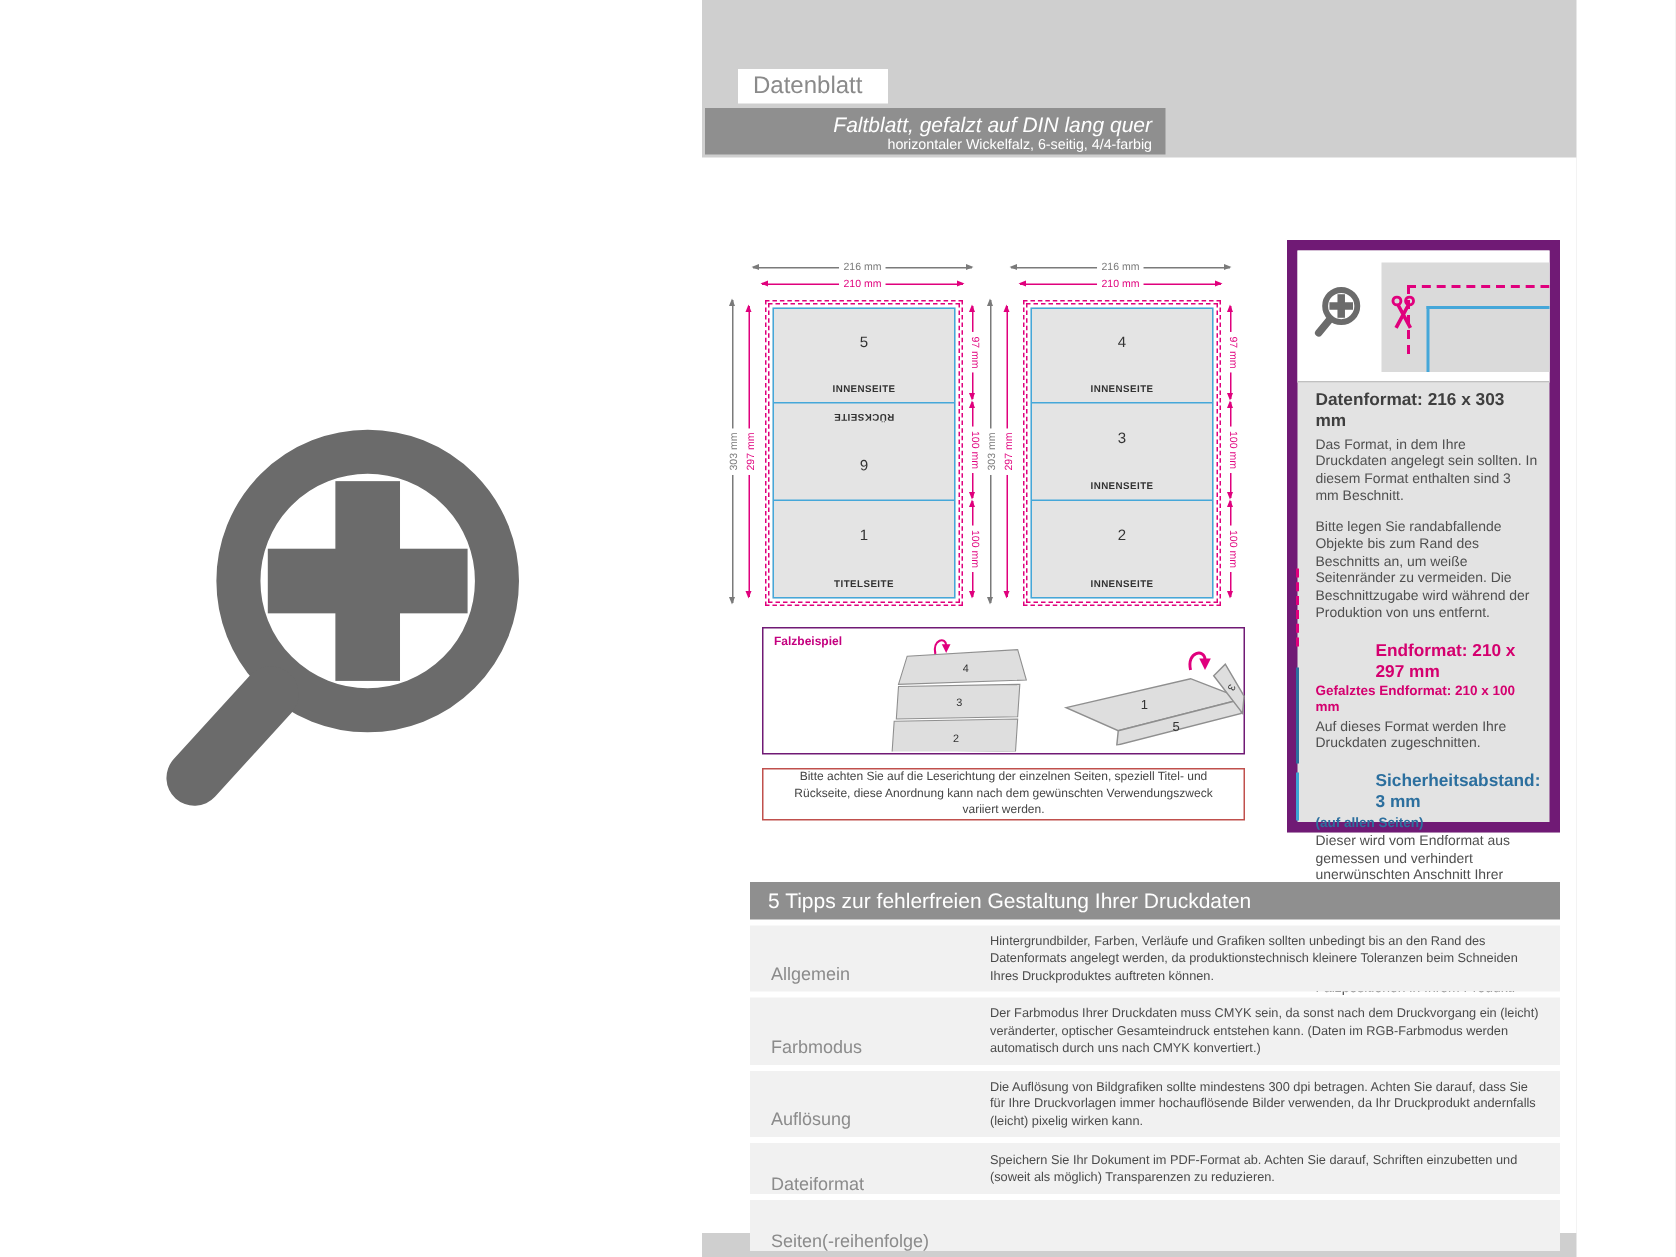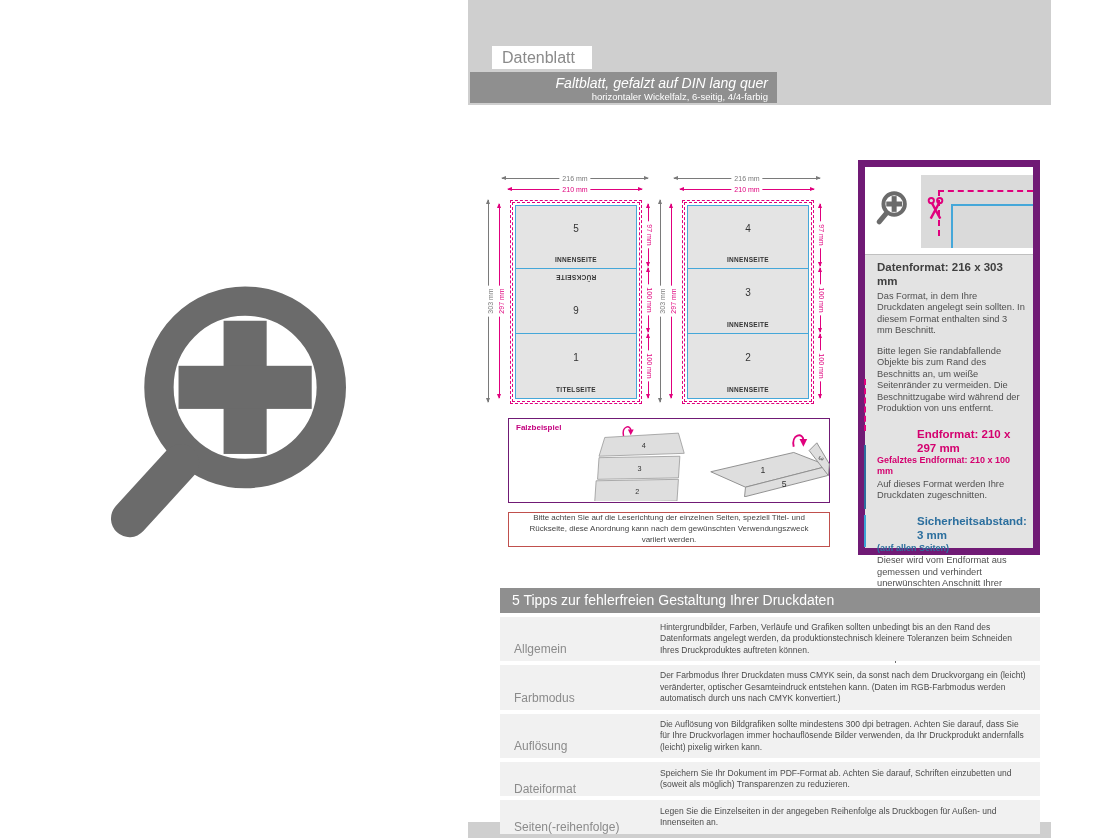--- a/index.html
+++ b/index.html
@@ -335,19 +335,16 @@
         </div>
     </div>
     <div class="tip-row" style="min-height:28px">
       <div class="tip-label">Dateiformat</div>
       <div class="tip-text">
           <p>Speichern Sie Ihr Dokument im PDF-Format ab. Achten Sie darauf, Schriften einzubetten und (soweit als möglich) Transparenzen zu reduzieren.</p>
         </div>
     </div>
     <div class="tip-row" style="min-height:28px">
       <div class="tip-label">Seiten(-reihenfolge)</div>
-      <div class="tip-text">
-          <p>Legen Sie die Einzelseiten in der angegeben Reihenfolge als Druckbogen für Außen- und Innenseiten an.</p>
-        </div>
     </div>
   </div>
 
 </div>
 
 </body></html>

